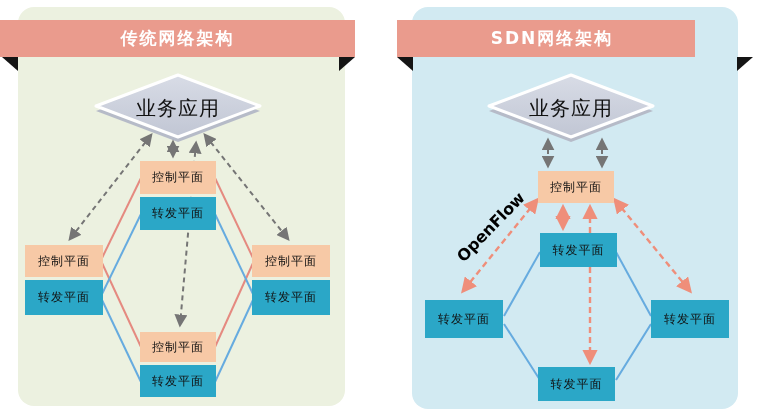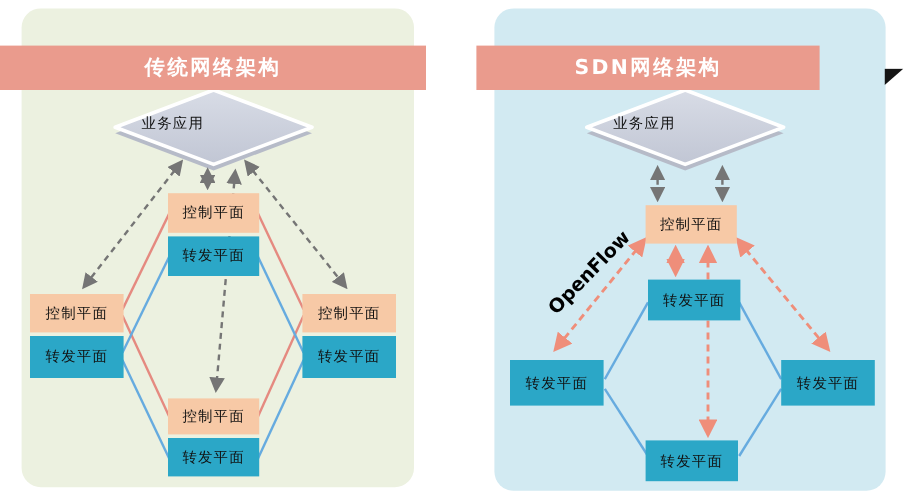--- a/index.html
+++ b/index.html
@@ -6,27 +6,27 @@
   #stage{
     position:relative;width:767px;height:415px;overflow:hidden;
     background:#ffffff;
     font-family:"DejaVu Sans","Liberation Sans",sans-serif;
   }
   .panel{position:absolute;border-radius:16px;z-index:0;}
   #panel-left{left:18px;top:7px;width:327px;height:399px;background:var(--panel_left_bg);}
   #panel-right{left:412px;top:7px;width:326px;height:402px;background:var(--panel_right_bg);}
 
   .banner{
-    position:absolute;top:38px;height:37px;z-index:3;
+    position:absolute;top:20px;height:37px;z-index:3;
     background:var(--banner);color:var(--banner_text);
     display:flex;align-items:center;justify-content:center;
     font-size:17px;font-weight:bold;letter-spacing:2px;
   }
   #banner-left{left:0px;width:355px;}
-  #banner-right{left:397px;width:286px;}
+  #banner-right{left:397px;width:286px;padding-left:12px;}
 
   .fold{position:absolute;top:57px;width:16px;height:14px;background:var(--fold);z-index:3;}
   .fold.tip-right{clip-path:polygon(0 0,100% 0,100% 100%);}
   .fold.tip-left{clip-path:polygon(0 0,100% 0,0 100%);}
   #fold-l1{left:2px;}
   #fold-l2{left:339px;}
   #fold-r1{left:397px;}
   #fold-r2{left:737px;}
 
   #wires{position:absolute;left:0;top:0;z-index:1;}
@@ -40,22 +40,22 @@
   .diamond-face{stroke:#ffffff;stroke-width:3;stroke-linejoin:round;}
 
   .box{
     position:absolute;z-index:2;display:flex;align-items:center;justify-content:center;
     color:var(--text_dark);font-size:12px;letter-spacing:1px;white-space:nowrap;
   }
   .control{background:var(--control_fill);}
   .forward{background:var(--forward_fill);}
 
   .diamond-label{
-    position:absolute;z-index:2;width:120px;text-align:left;
-    color:var(--text_dark);font-size:12px;letter-spacing:1px;
+    position:absolute;z-index:2;width:120px;text-align:center;
+    color:var(--text_dark);font-size:20px;letter-spacing:1px;
   }
   #openflow-label{
     position:absolute;z-index:2;left:432px;top:216px;width:124px;height:28px;
     text-align:center;color:#000;font-size:16px;font-weight:bold;
     transform:rotate(-46deg);transform-origin:50% 50%;
   }
 </style>
 </head>
 <body>
 

